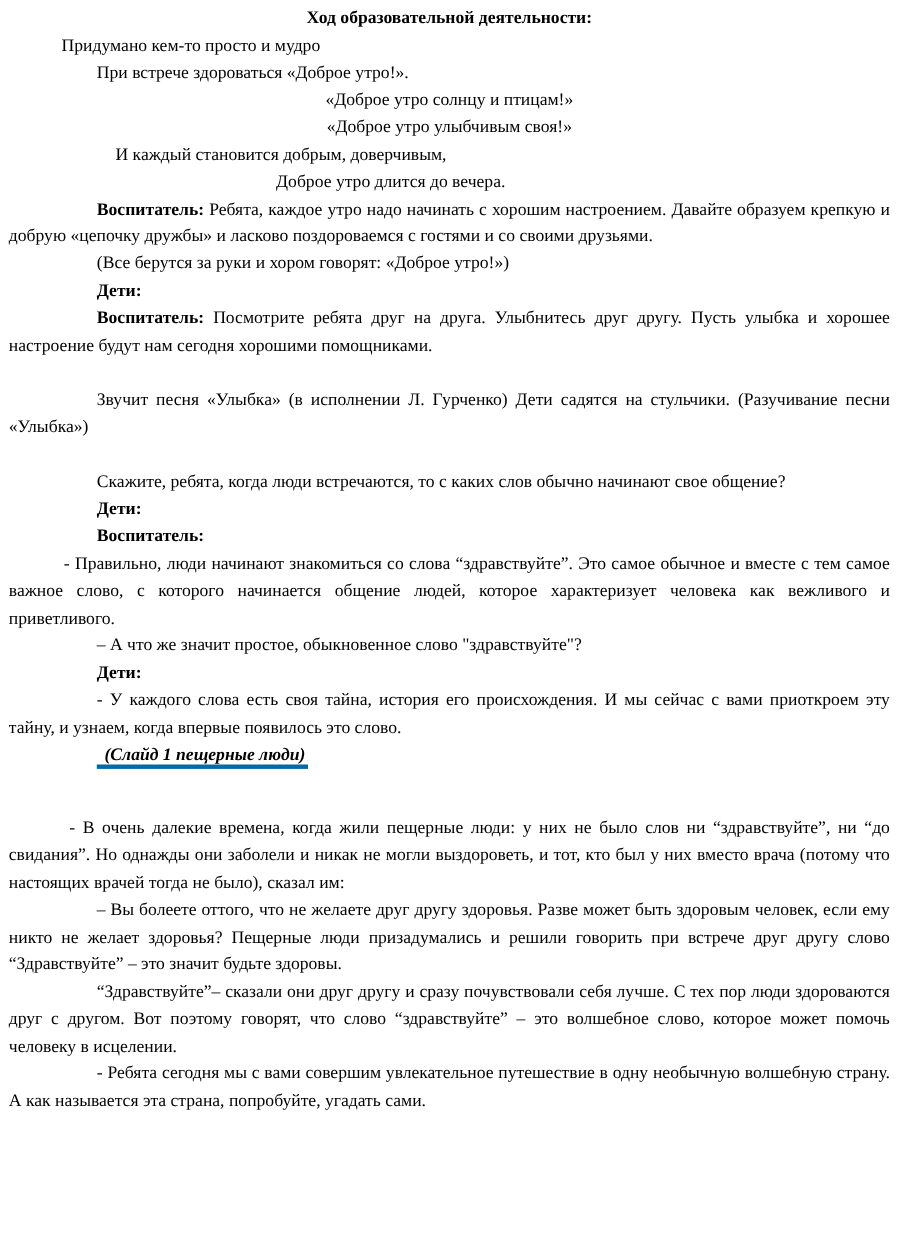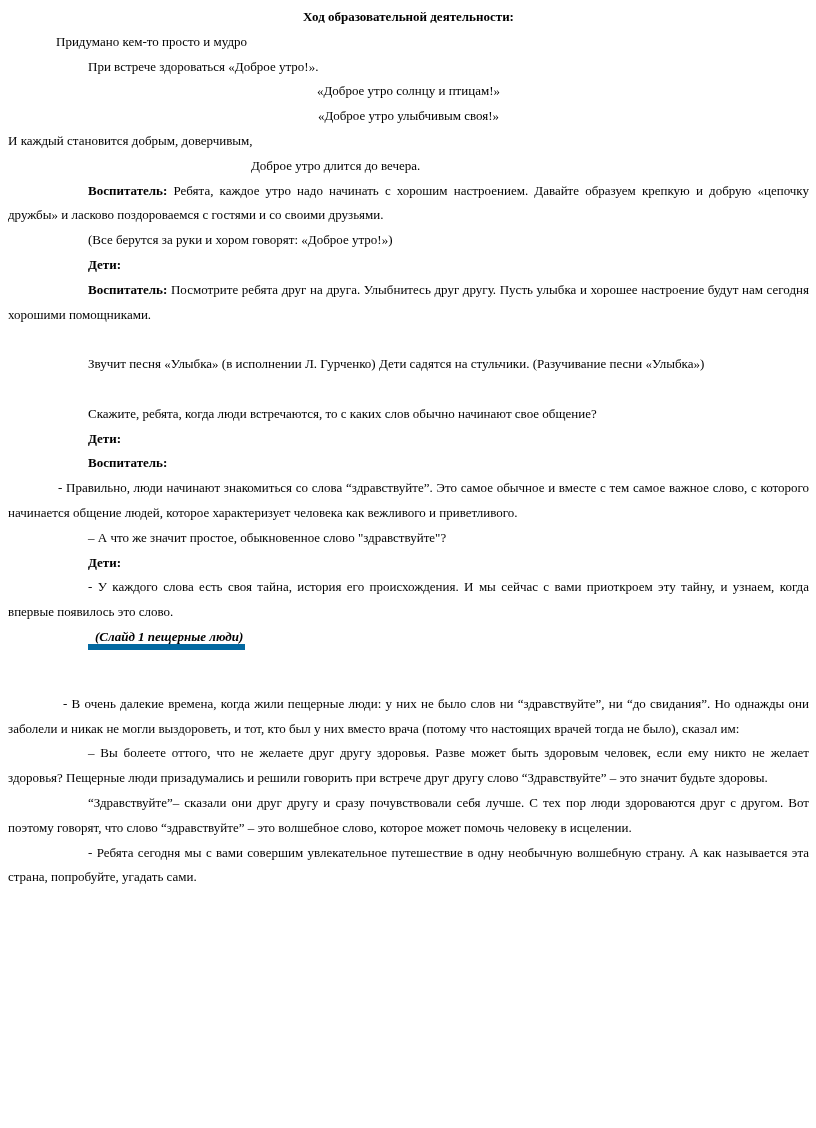--- a/index.html
+++ b/index.html
@@ -3,36 +3,36 @@
 <meta charset="utf-8">
 <style>
   * { box-sizing: border-box; }
   html, body { margin: 0; padding: 0; background: #ffffff; }
   body {
     width: 816px; height: 1128px; overflow: hidden;
     font-family: "Liberation Serif", "DejaVu Serif", serif;
     color: #000000;
   }
   .page { padding: 5px 7px 0 8px; }
-  p { margin: 0; font-size: 13px; line-height: 24.8px; }
+  p { margin: 0; font-size: 16px; line-height: 24.8px; }
   .t   { text-align: center; font-weight: bold; }
   .c   { text-align: center; }
   .m48 { margin-left: 48px; }
   .m80 { margin-left: 80px; }
-  .m97 { }
+  .m97 { margin-left: 97px; }
   .m243{ margin-left: 243px; }
   .j   { text-align: justify; text-indent: 80px; }
   .j50 { text-align: justify; text-indent: 50px; }
   .j55 { text-align: justify; text-indent: 55px; margin-top: 42px; }
   .ind { text-indent: 80px; }
   .blank { min-height: 24.8px; }
   .lbl { font-weight: bold; }
   .slide {
     font-weight: bold; font-style: italic;
-    border-bottom: 6px solid #0369a1; padding-left: 7px; padding-right: 2px;
+    border-bottom: 4px solid #0369a1; padding-left: 7px; padding-right: 2px;
   }
 </style>
 </head>
 <body>
 
 <div class="page">
 
   <p class="t">Ход образовательной деятельности:</p>
 
   <p class="m48">Придумано кем-то просто и мудро</p>

